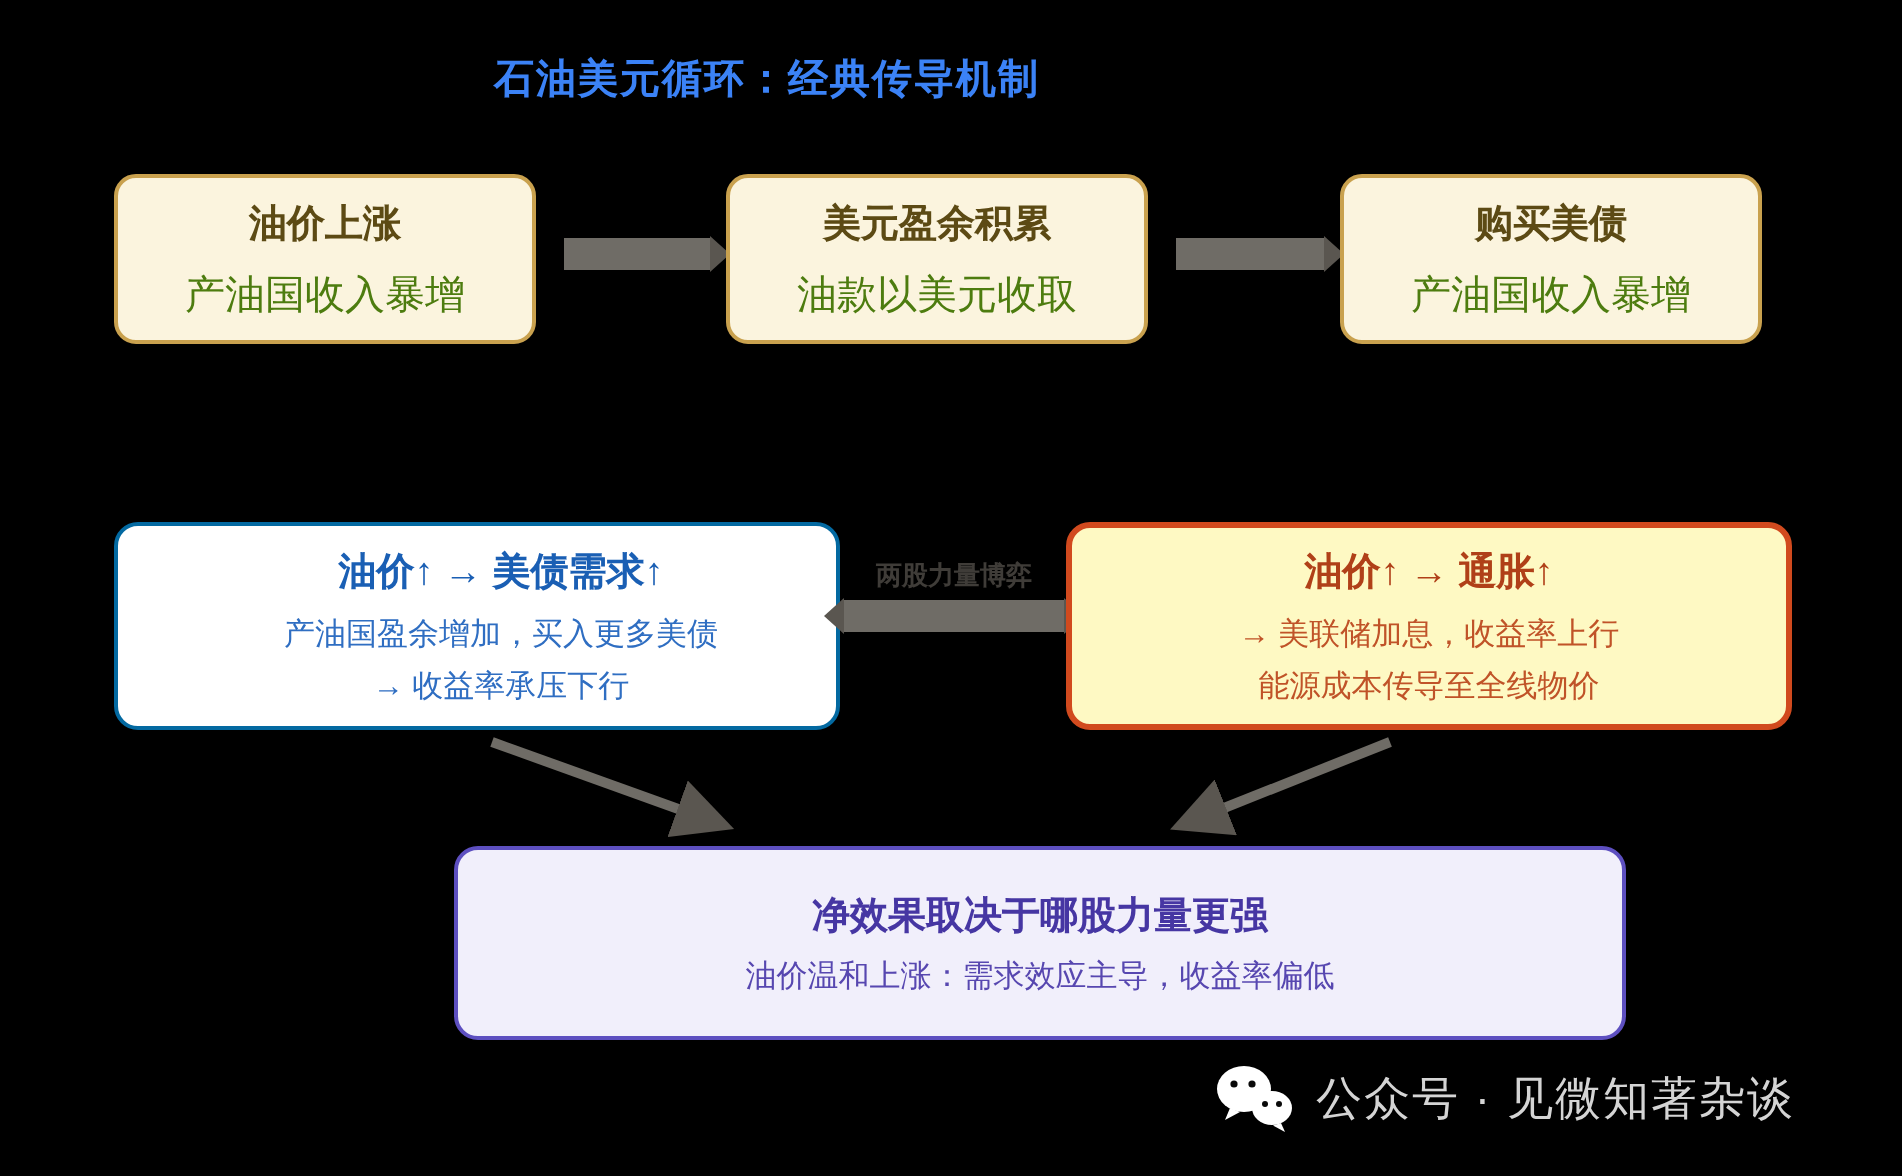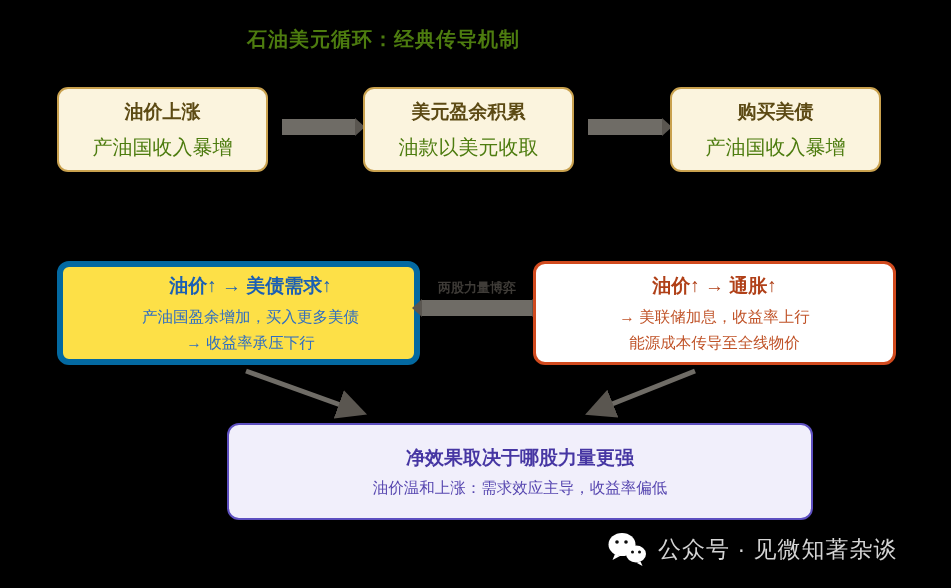--- a/index.html
+++ b/index.html
@@ -2,21 +2,21 @@
 <html><head>
 <meta charset="utf-8">
 <style>
   html,body{margin:0;padding:0;background:#000;}
   #canvas{
     position:relative;width:951px;height:588px;background:#000000;
     font-family:"Liberation Sans","DejaVu Sans",sans-serif;overflow:hidden;
   }
   .sec-title{
     position:absolute;left:0;width:767px;text-align:center;
-    font-weight:bold;color:#4d7c0f;letter-spacing:1px;
+    font-weight:bold;color:#3b82f6;letter-spacing:1px;
   }
   #sec1-title{top:26px;font-size:20px;}
   #sec2-title{top:213px;font-size:19px;}
 
   
   .cream-box{
     position:absolute;top:87px;width:211px;height:85px;box-sizing:border-box;
     background:#FBF4DE;border:2px solid #C9A14E;border-radius:11px;
     display:flex;flex-direction:column;justify-content:center;align-items:center;gap:9px;
   }
@@ -32,22 +32,22 @@
     position:absolute;right:-9px;top:50%;transform:translateY(-50%);
     width:0;height:0;border-left:10px solid #5a5650;
     border-top:9px solid transparent;border-bottom:9px solid transparent;
   }
   
   .force-box{
     position:absolute;top:261px;width:363px;height:104px;box-sizing:border-box;
     border-radius:12px;display:flex;flex-direction:column;justify-content:center;
     align-items:center;text-align:center;gap:5px;
   }
-  #force-left{left:57px;background:#fde047;border:6px solid #0369a1;padding-left:24px;}
-  #force-right{left:533px;background:#ffffff;border:3px solid #D14A1E;}
+  #force-left{left:57px;background:#ffffff;border:2px solid #0369a1;padding-left:24px;}
+  #force-right{left:533px;background:#fef9c3;border:3px solid #D14A1E;}
   .force-box .bx-title{font-size:19px;font-weight:bold;margin-bottom:3px;}
   #force-left .bx-title{color:#1A5FB4;}
   #force-left .bx-line{color:#2F6EC2;}
   #force-right .bx-title{color:#B04018;}
   #force-right .bx-line{color:#C05328;}
   .force-box .bx-line{font-size:15.5px;}
 
   
   #versus-label{
     position:absolute;left:421px;top:279px;width:112px;text-align:center;

